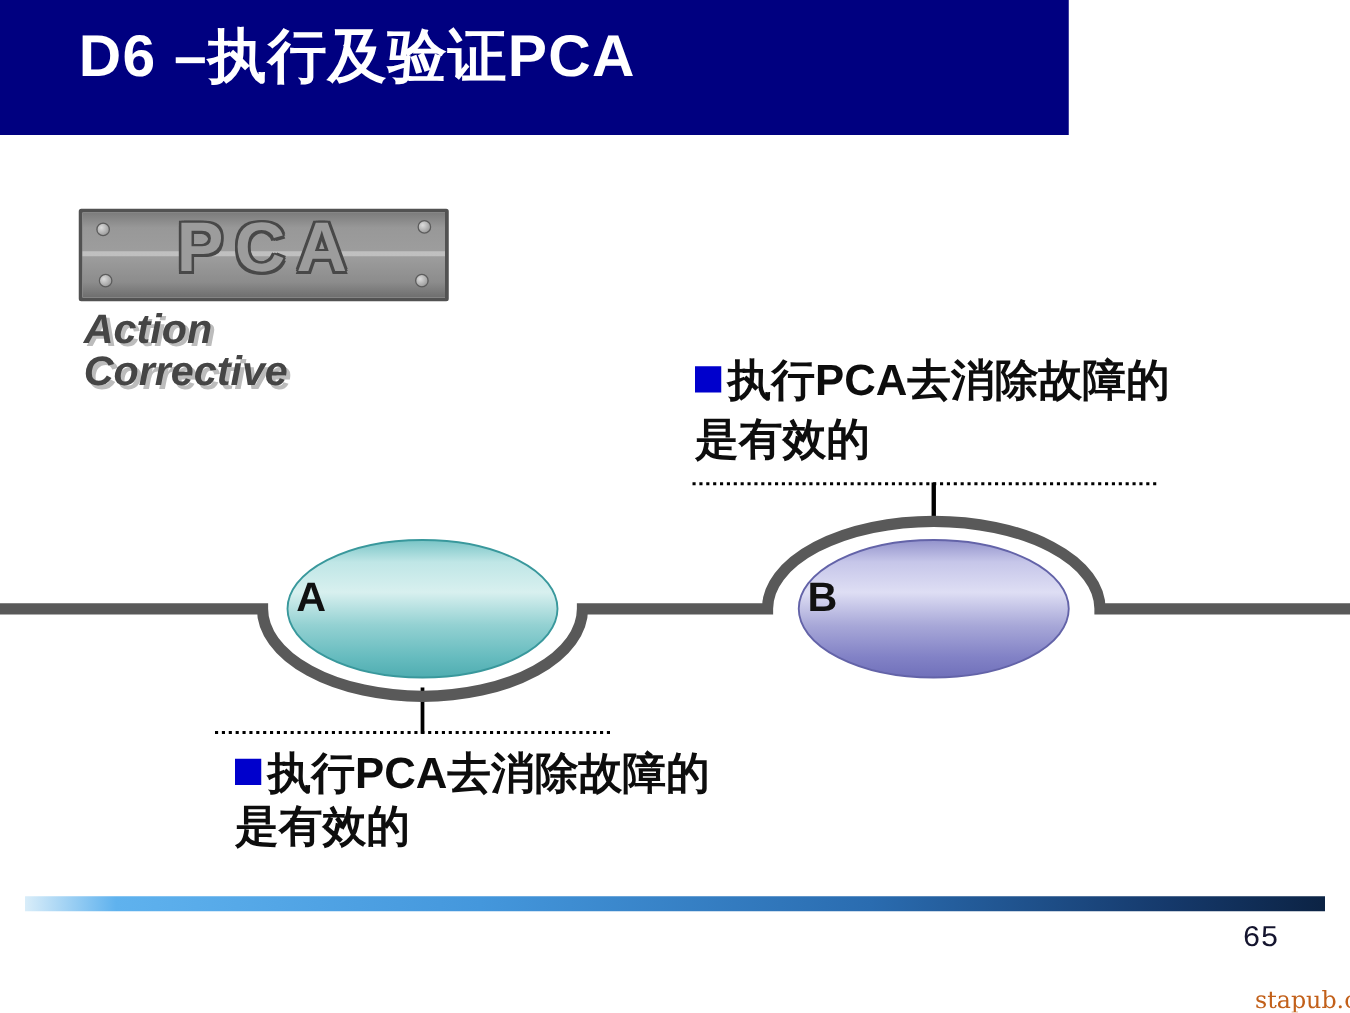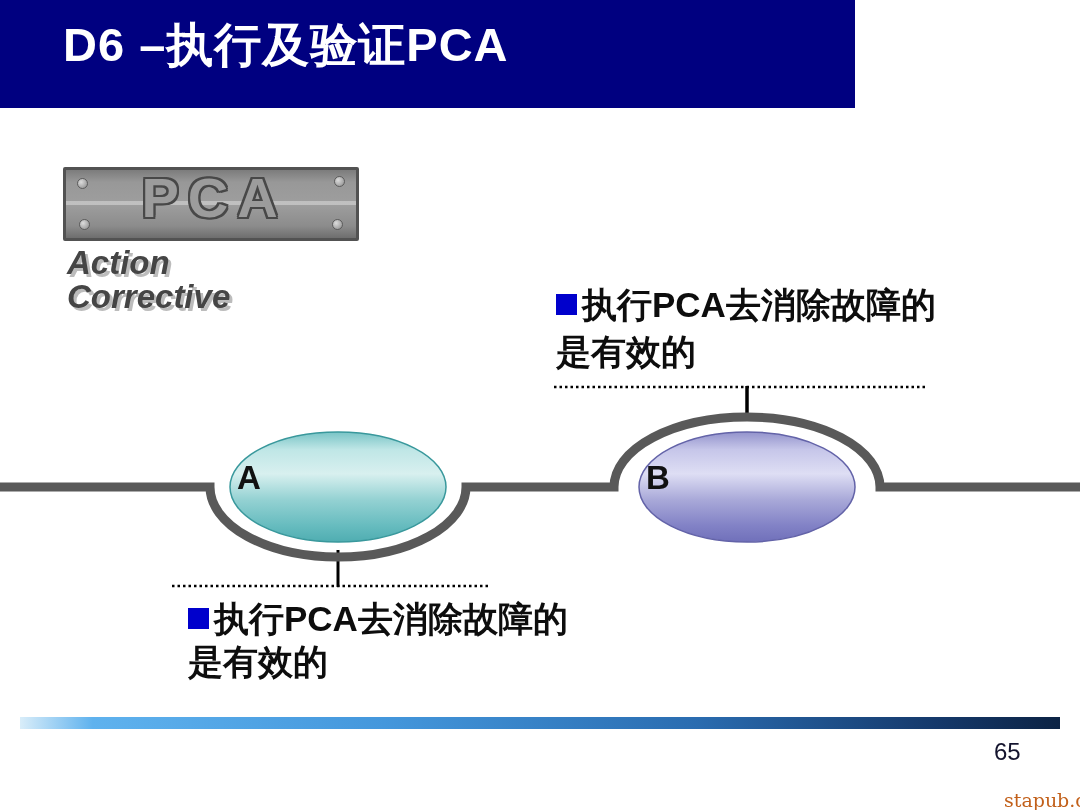--- a/index.html
+++ b/index.html
@@ -48,21 +48,21 @@
   .bullet{
     display:inline-block;width:21px;height:21px;background:#0000cc;
     margin-right:5px;vertical-align:2px;
   }
   
   .bottom-bar{
     position:absolute;left:20px;top:717px;width:1040px;height:12px;
     background:linear-gradient(90deg,#d9edf9 0%,#5fb2ee 7%,#4497dc 35%,#2a6cb0 65%,#15396b 88%,#0c2344 100%);
   }
   .page-number{
-    position:absolute;left:994px;top:738px;font-family:Liberation Sans, sans-serif;
+    position:absolute;left:994px;top:738px;font-family:Liberation Mono, monospace;
     font-size:24px;color:#14142e;
   }
   .watermark{
     position:absolute;left:1004px;top:789px;font-family:"DejaVu Serif","Liberation Serif",serif;
     font-size:19px;color:#c2601a;
   }
 </style>
 </head>
 <body>
 

